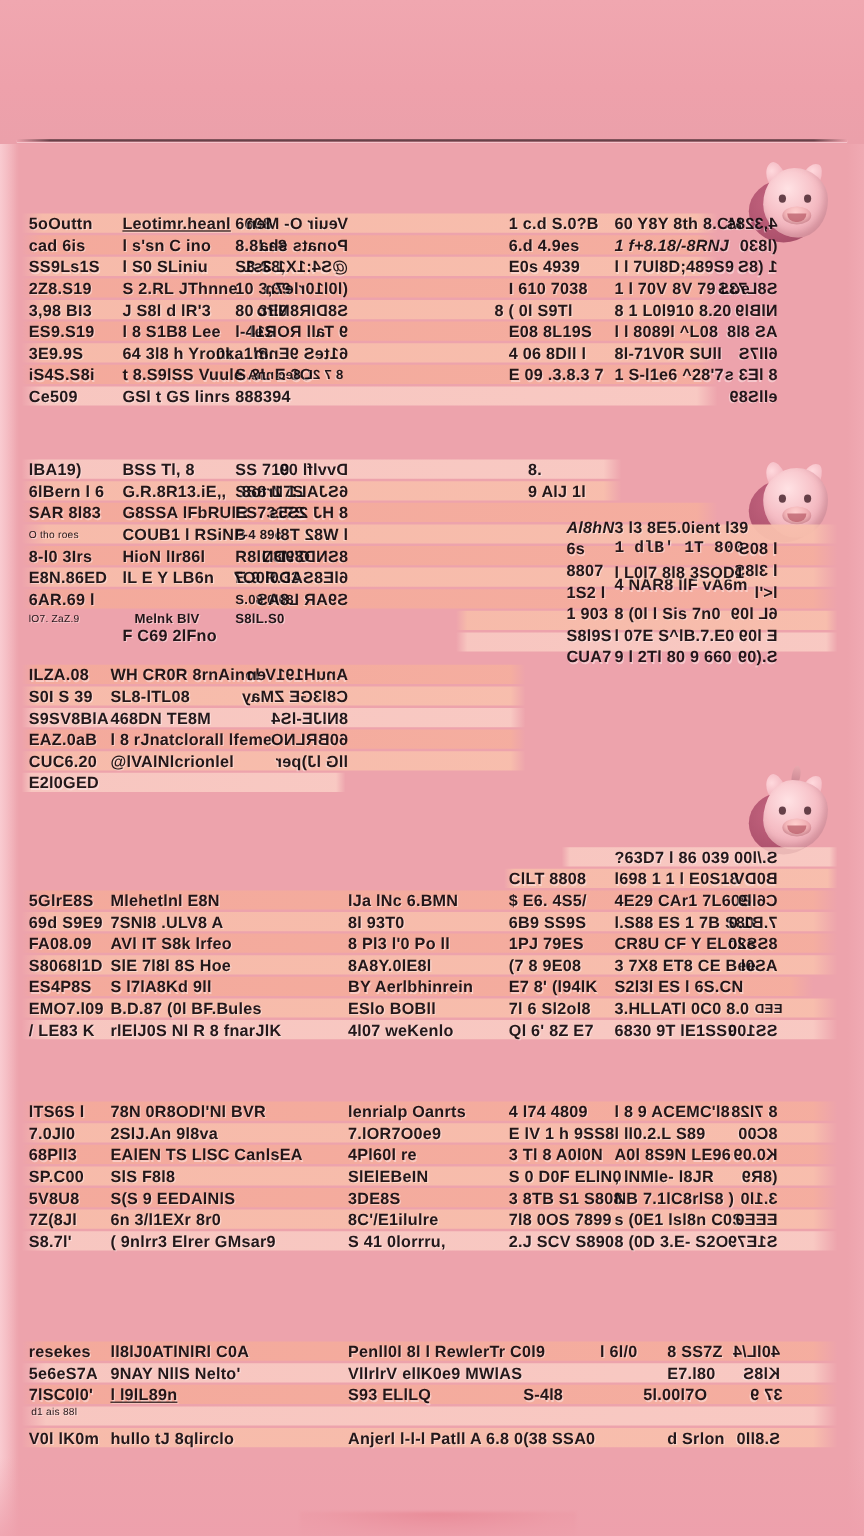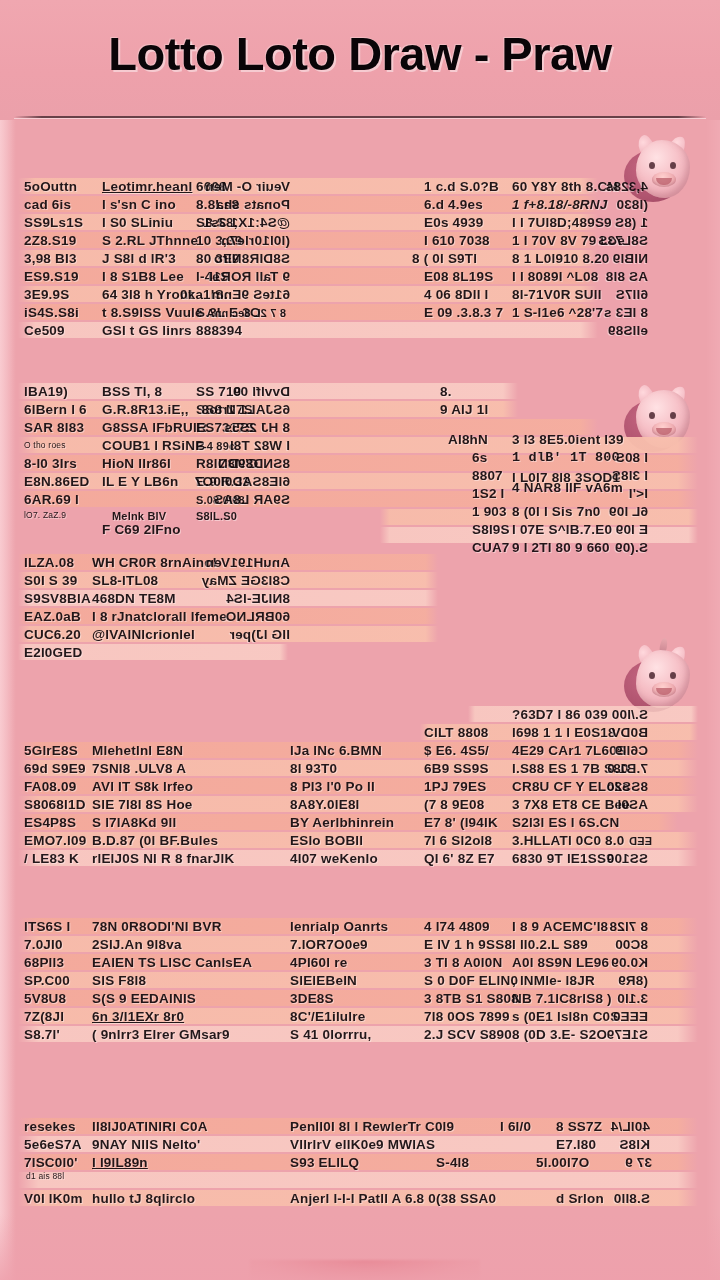--- a/index.html
+++ b/index.html
@@ -193,21 +193,20 @@
   }
 </style>
 </head>
 <body>
 
 <div id="page">
 
   <div class="margin-strip"></div>
 
   <div id="header">
-    <div class="title">Lotto Loto  Draw -  Praw</div>
     <div class="rule"></div>
   </div>
 
   <div id="sheet">
 
     <div class="mascot" style="left:620px; top:16px;">
       <div class="disc"></div>
         <div class="ear-l"></div>
         <div class="ear-r"></div>
       <div class="body"></div>
@@ -340,21 +339,21 @@
       <div class="ptext blur" style="left:102px; top:18px;">G.R.8R13.iE,,</div>
       <div class="ptext blur" style="left:196px; top:18px;">SS8 N7S</div>
       <div class="ptext blur flip" style="left:290px; top:18px;">6SJAL1 1rto8</div>
       <div class="ptext blur" style="left:440px; top:18px;">9  AlJ 1l</div>
       <div class="ptext blur" style="left:472px; top:18px;"></div>
 
       <div class="ptext blur" style="left:24px;  top:36px;">SAR 8l83</div>
       <div class="ptext blur" style="left:102px; top:36px;">G8SSA lFbRUlR</div>
       <div class="ptext blur" style="left:196px; top:36px;">ES7317S</div>
       <div class="ptext blur flip" style="left:290px; top:36px;">8 HJ 2S5s</div>
-      <div class="ptext blur" style="left:448px; top:48px;">Al8hN</div>
+      <div class="ptext blur" style="left:472px; top:48px;font-style:italic;">Al8hN</div>
       <div class="ptext blur" style="left:512px; top:48px;">3  l3 8E5.0ient l39</div>
 
       <div class="ptext blur tiny" style="left:24px; top:56px;">O tho roes</div>
       <div class="ptext blur" style="left:102px; top:54px;">COUB1 l RSiNB</div>
       <div class="ptext blur sm" style="left:196px; top:56px;">F-4 89c</div>
       <div class="ptext blur flip" style="left:290px; top:54px;">l W82 T8l</div>
       <div class="ptext blur" style="left:472px; top:66px;">6s</div>
       <div class="ptext blur" style="left:512px; top:66px;font-family:Liberation Mono, monospace;">1 dlB'  1T 800</div>
       <div class="ptext blur flip" style="left:648px; top:66px;">l 80S</div>
 
@@ -531,21 +530,21 @@
       <div class="ptext blur flip" style="left:648px; top:54px;">(8R9</div>
 
       <div class="ptext blur" style="left:24px;  top:72px;">5V8U8</div>
       <div class="ptext blur" style="left:92px;  top:72px;">S(S 9 EEDAlNlS</div>
       <div class="ptext blur" style="left:290px; top:72px;">3DE8S</div>
       <div class="ptext blur" style="left:424px; top:72px;">3 8TB S1 S808</div>
       <div class="ptext blur" style="left:512px; top:72px;">NB 7.1lC8rlS8 )</div>
       <div class="ptext blur flip" style="left:648px; top:72px;">3.1l0</div>
 
       <div class="ptext blur" style="left:24px;  top:90px;">7Z(8Jl</div>
-      <div class="ptext blur" style="left:92px;  top:90px;text-decoration:underline;">6n 3/l1EXr 8r0</div>
+      <div class="ptext blur" style="left:92px;  top:90px;">6n 3/l1EXr 8r0</div>
       <div class="ptext blur" style="left:290px; top:90px;">8C'/E1ilulre</div>
       <div class="ptext blur" style="left:424px; top:90px;">7l8  0OS 7899</div>
       <div class="ptext blur" style="left:512px; top:90px;">s (0E1 lsl8n C0S</div>
       <div class="ptext blur flip" style="left:648px; top:90px;">EEE0</div>
 
       <div class="ptext blur" style="left:24px;  top:108px;">S8.7l'</div>
       <div class="ptext blur" style="left:92px;  top:108px;">( 9nlrr3 Elrer GMsar9</div>
       <div class="ptext blur" style="left:290px; top:108px;">S 41 0lorrru,</div>
       <div class="ptext blur" style="left:424px; top:108px;">2.J SCV S890</div>
       <div class="ptext blur" style="left:512px; top:108px;">8 (0D 3.E- S2O</div>

